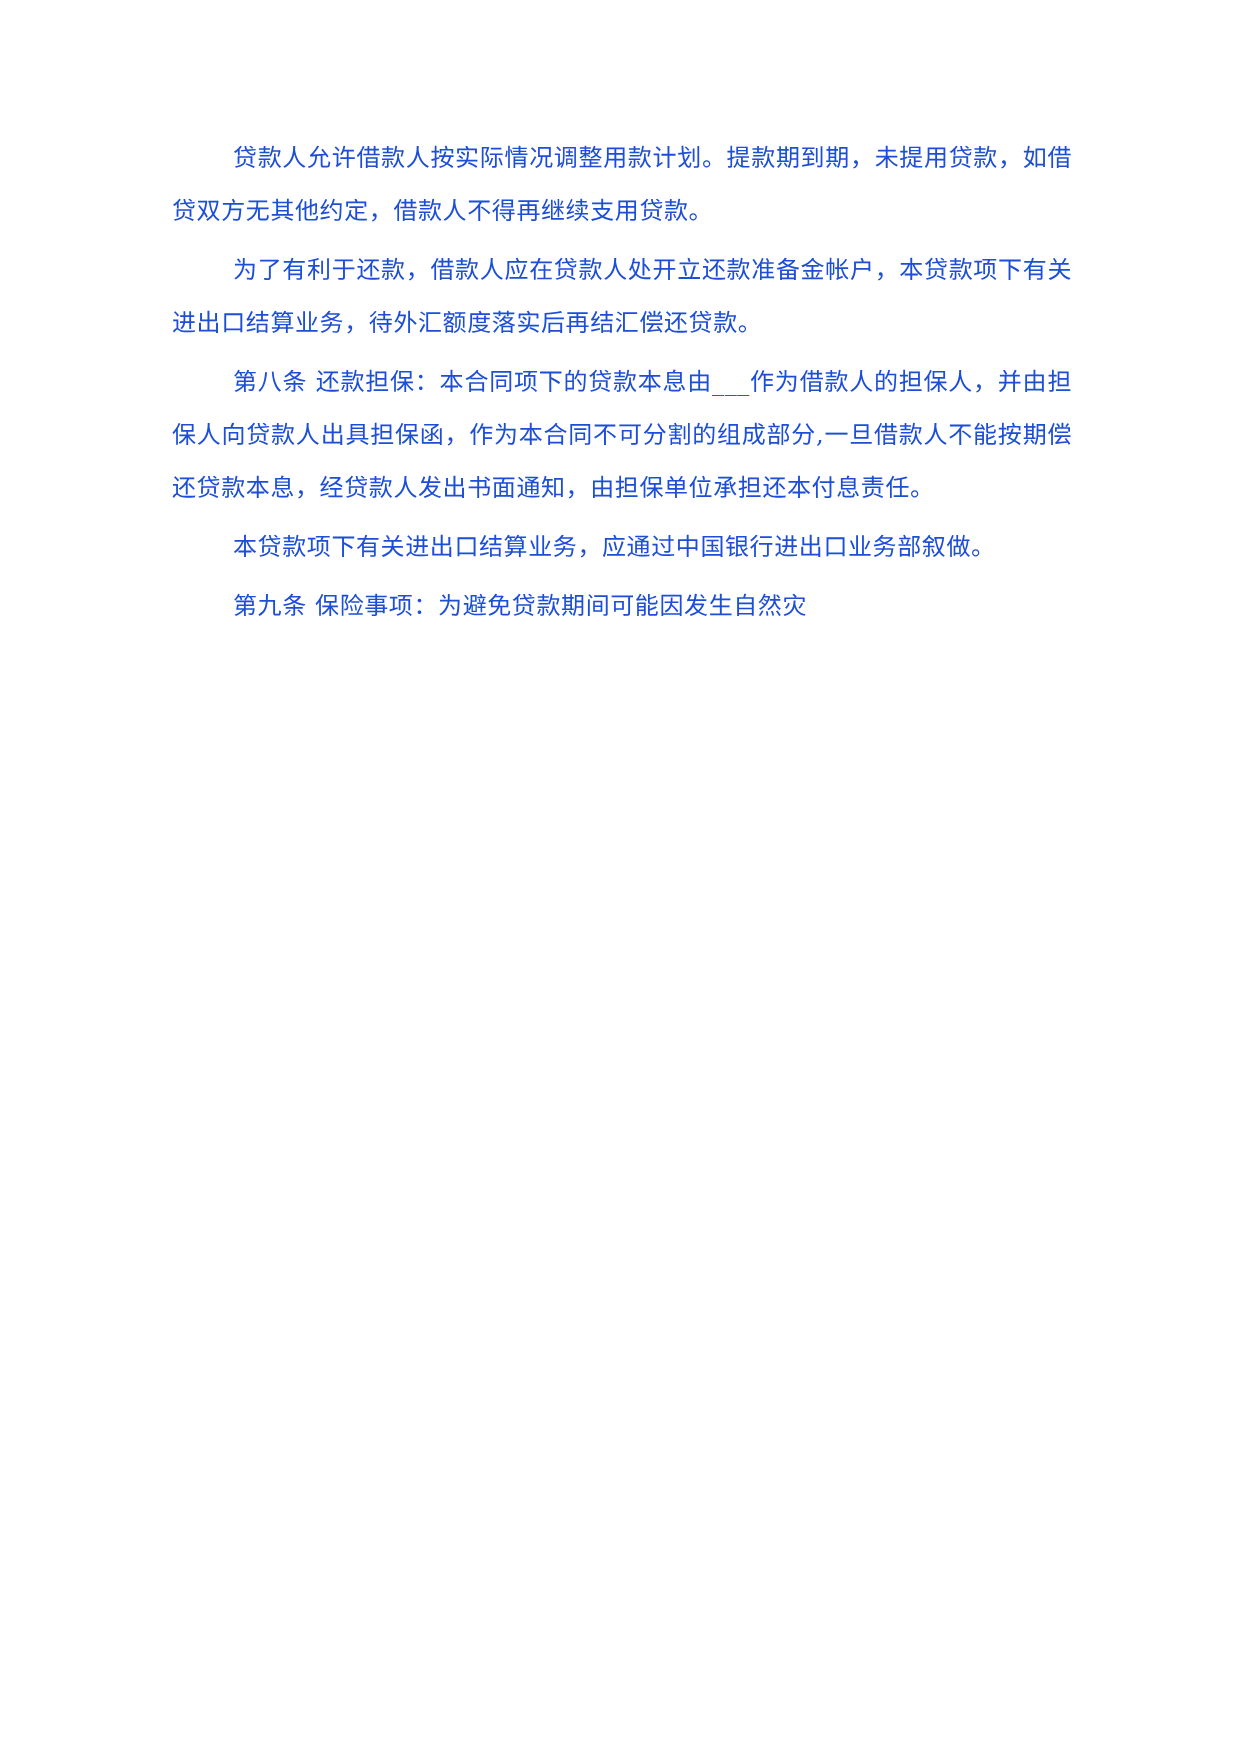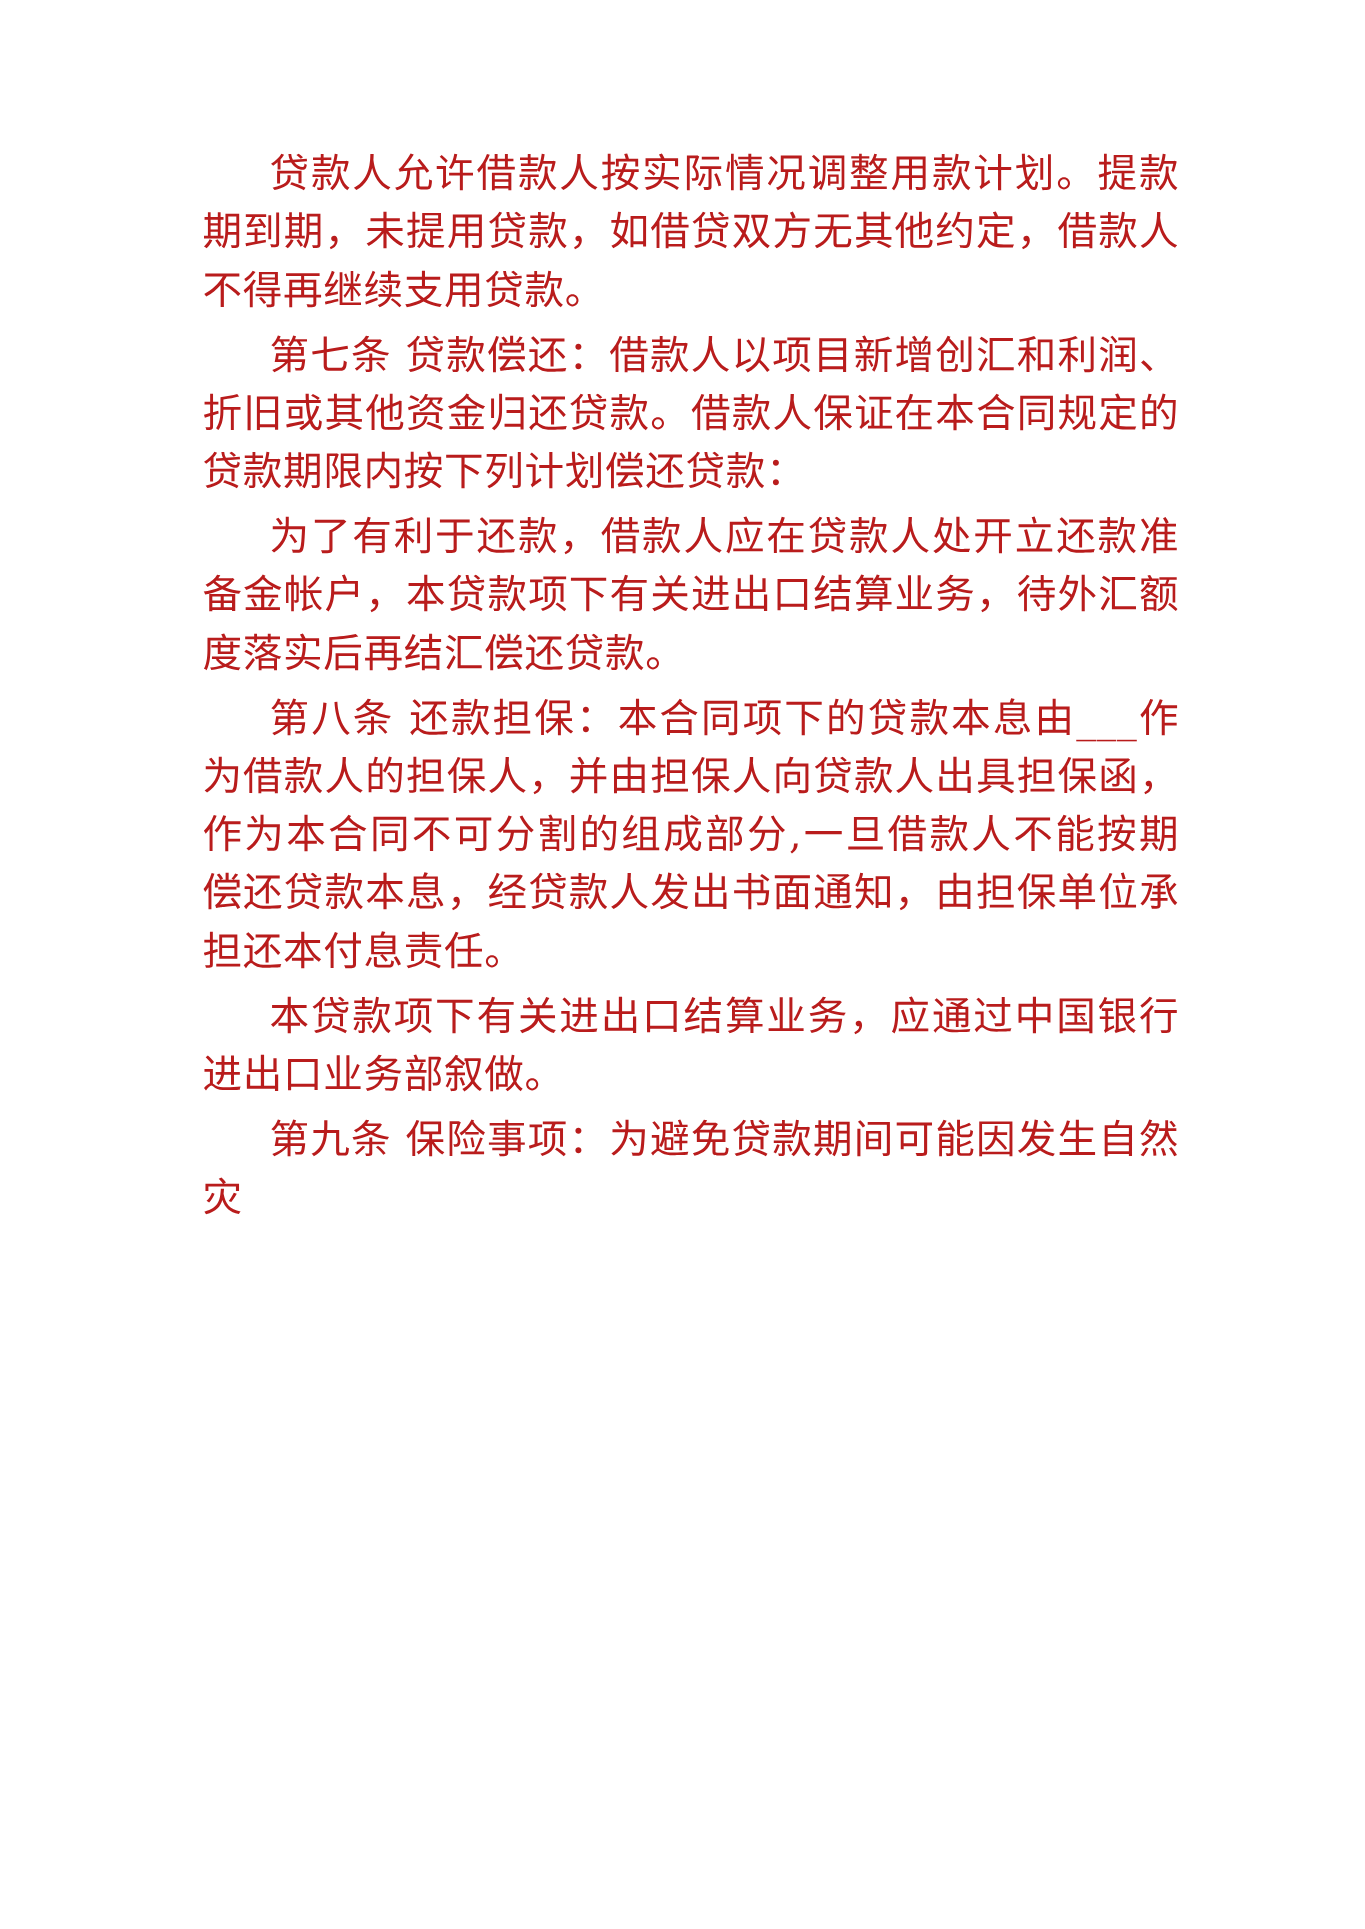--- a/index.html
+++ b/index.html
@@ -16,44 +16,43 @@
     overflow: hidden;
     box-sizing: border-box;
   }
   .content {
     position: absolute;
     left: 172px;
     top: 132px;
     width: 900px;
   }
   p.para {
-    margin: 0 0 6px 12px;
+    margin: 0 0 6px 0;
     font-family: "DejaVu Serif", "Liberation Serif", serif;
-    font-size: 36px;
+    font-size: 24px;
     line-height: 53px;
-    color: #b91c1c;
+    color: #1d4ed8;
     text-indent: 61px;
     text-align: justify;
     text-justify: inter-ideograph;
     letter-spacing: 0.6px;
     word-break: break-all;
   }
   p.para.indent2 {
     text-indent: 88px;
   }
   
   .content p {
     -webkit-font-smoothing: antialiased;
   }
 </style>
 </head>
 <body>
 
 <div class="page">
   <div class="content">
     <p class="para">贷款人允许借款人按实际情况调整用款计划。提款期到期，未提用贷款，如借贷双方无其他约定，借款人不得再继续支用贷款。</p>
-    <p class="para">第七条 贷款偿还：借款人以项目新增创汇和利润、折旧或其他资金归还贷款。借款人保证在本合同规定的贷款期限内按下列计划偿还贷款：</p>
     <p class="para">为了有利于还款，借款人应在贷款人处开立还款准备金帐户，本贷款项下有关进出口结算业务，待外汇额度落实后再结汇偿还贷款。</p>
     <p class="para">第八条 还款担保：本合同项下的贷款本息由___作为借款人的担保人，并由担保人向贷款人出具担保函，作为本合同不可分割的组成部分,一旦借款人不能按期偿还贷款本息，经贷款人发出书面通知，由担保单位承担还本付息责任。</p>
     <p class="para">本贷款项下有关进出口结算业务，应通过中国银行进出口业务部叙做。</p>
     <p class="para">第九条 保险事项：为避免贷款期间可能因发生自然灾</p>
   </div>
 </div>
 
 </body></html>

